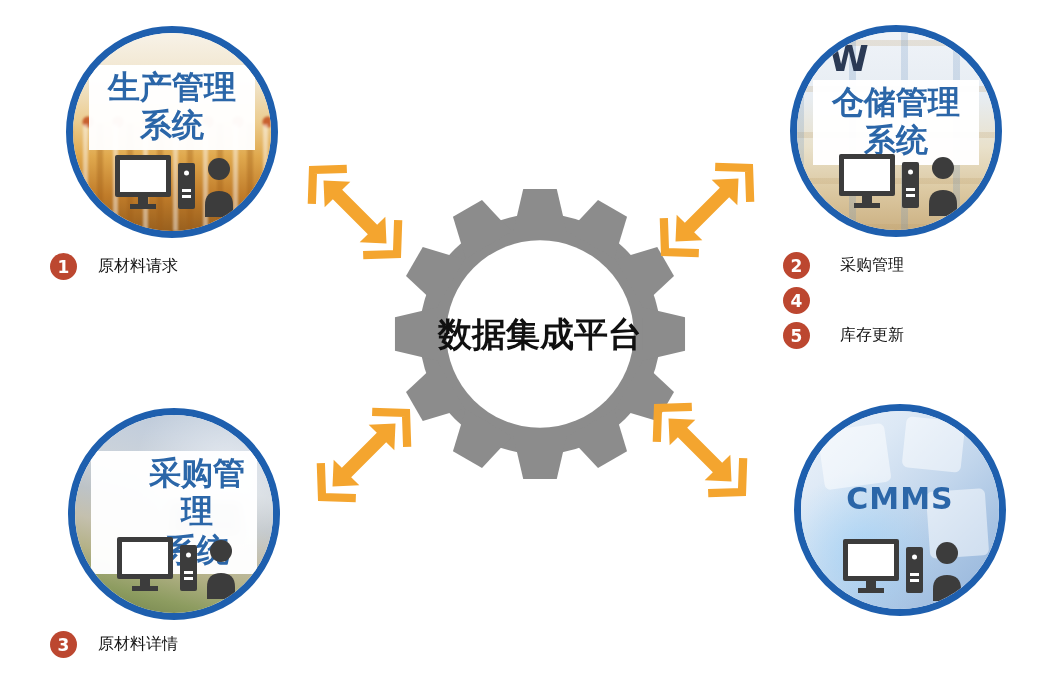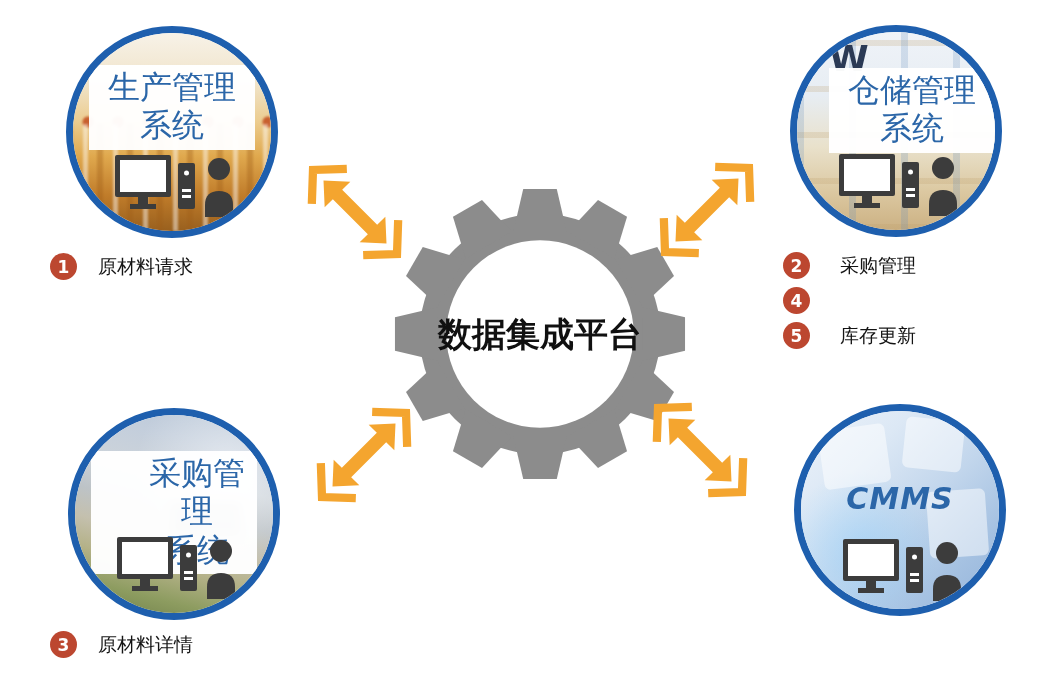--- a/index.html
+++ b/index.html
@@ -71,27 +71,27 @@
   .card2{left:52%;top:4%;width:30%;height:26%;transform:rotate(6deg);}
   .card3{left:64%;top:40%;width:30%;height:34%;transform:rotate(-4deg);}
   .partial-word{
     position:absolute;top:6px;left:32px;z-index:1;
     font-weight:bold;font-size:36px;color:#2b3a55;
   }
   .label-box{
     position:absolute;left:50%;transform:translateX(-50%);z-index:2;
     width:166px;background:rgba(255,255,255,.97);
     text-align:center;padding:3px 2px 5px 2px;
-    font-weight:normal;font-size:32px;line-height:1.2;
+    font-weight:bold;font-size:32px;line-height:1.2;
     color:var(--c-label_blue);
   }
   .cmms-label{
     position:absolute;left:0;right:0;top:70px;z-index:2;
     text-align:center;font-weight:bold;font-size:30px;
-    color:var(--c-label_blue);letter-spacing:1px;font-style:italic;
+    color:var(--c-label_blue);letter-spacing:1px;
   }
   .workstation{
     position:absolute;left:32px;top:122px;z-index:2;
     width:150px;height:64px;color:var(--c-icon_dark);
   }
   
   .gear-wrap{position:absolute;left:392px;top:186px;width:296px;height:296px;}
   .gear-svg{position:absolute;inset:0;color:var(--c-gear_gray);}
   .gear-title{
     position:absolute;inset:0;display:flex;
@@ -105,21 +105,21 @@
   .arrow svg{width:100%;height:100%;display:block;}
   
   .annot-group{position:absolute;}
   .annot-row{display:flex;align-items:center;height:27px;margin-bottom:8px;}
   .badge{
     flex:0 0 auto;width:27px;height:27px;border-radius:50%;
     background:var(--c-badge_red);color:#fff;
     display:flex;align-items:center;justify-content:center;
     font-weight:bold;font-size:17px;
   }
-  .annot-text{margin-left:21px;font-size:19px;color:var(--c-text_dark);white-space:nowrap;}
+  .annot-text{margin-left:21px;font-size:16px;color:var(--c-text_dark);white-space:nowrap;}
   .annot-group.right .annot-text{margin-left:30px;}
 </style>
 </head>
 <body>
 
 <div class="stage">
 
   <div class="node" style="left:66px;top:26px;">
     <div class="photo photo-production">
       <div class="caps"></div>
@@ -147,21 +147,21 @@
           <circle cx="104" cy="14" r="11"></circle>
           <path d="M90,62 L90,50 Q90,36 104,36 Q118,36 118,50 L118,62 Z"></path>
         </g>
       </g>
     </svg>
   </div>
 
   <div class="node" style="left:790px;top:25px;">
     <div class="photo photo-warehouse"></div>
     <div class="partial-word">W</div>
-    <div class="label-box" style="top:36px;margin-left:16px;">
+    <div class="label-box" style="top:48px;">
       <div>仓储管理</div>
       <div>系统</div>
     </div>
     <svg class="workstation" viewBox="0 0 130 64">
       <g fill="currentColor">
         <g>
           <rect x="0" y="0" width="56" height="42" rx="2"></rect>
           <rect x="5" y="5" width="46" height="32" fill="#fff"></rect>
           <rect x="23" y="42" width="10" height="7"></rect>
           <rect x="15" y="49" width="26" height="5"></rect>

